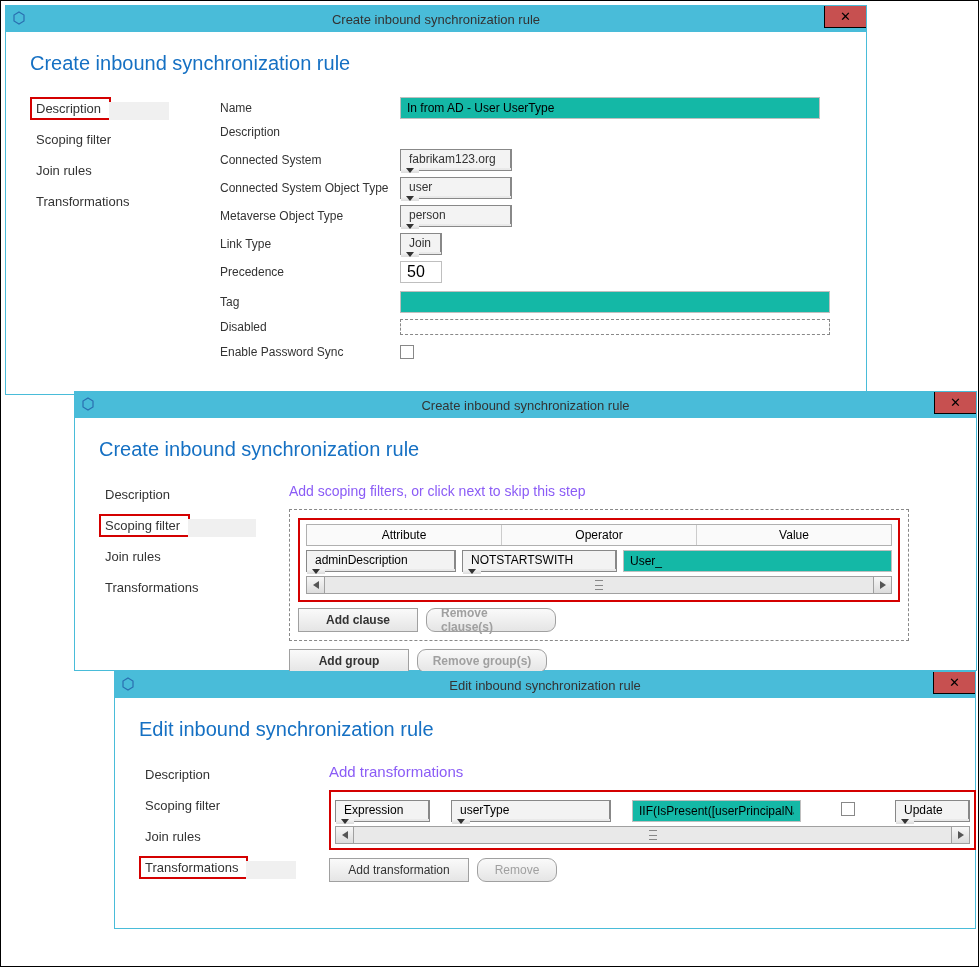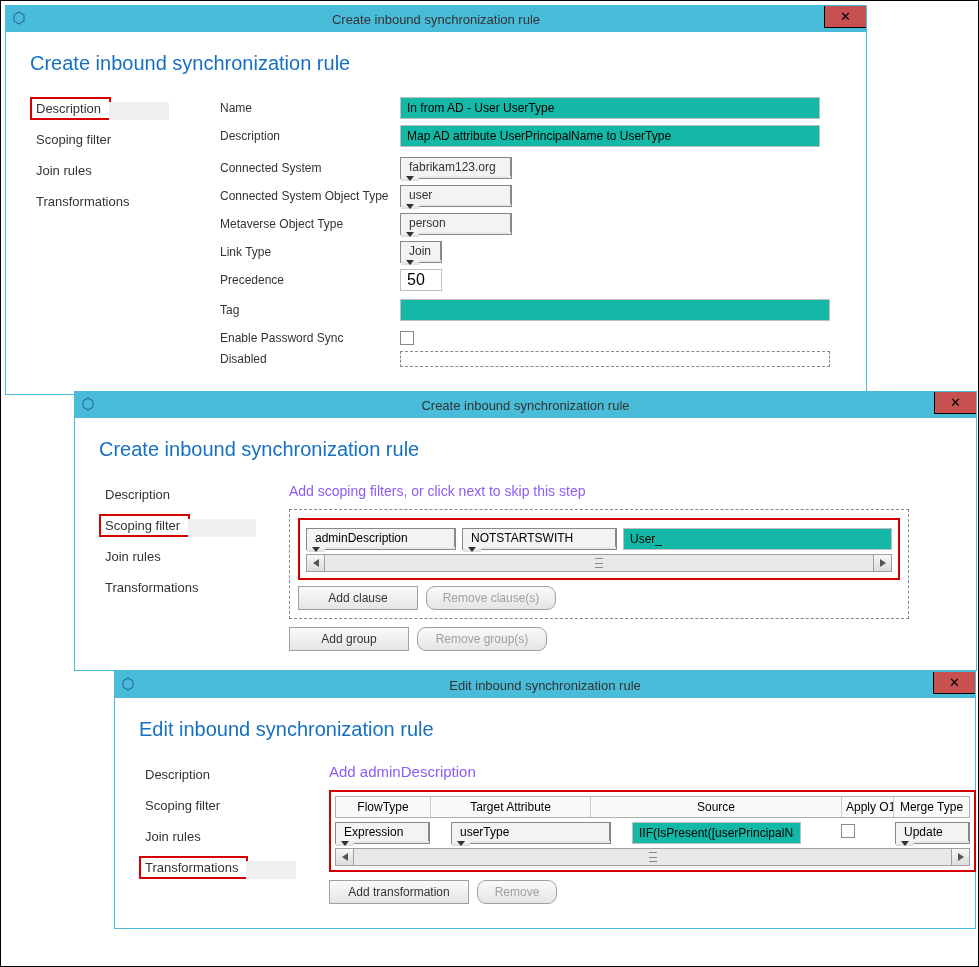--- a/index.html
+++ b/index.html
@@ -38,21 +38,21 @@
   .tbl-head { display:flex; border:1px solid #b0b0b0; background:#fafafa; font-size:12px; }
   .tbl-head > div { border-right:1px solid #ccc; padding:3px 6px; text-align:center; }
   .tbl-head > div:last-child { border-right:none; }
   .tbl-row { display:flex; margin-top:4px; gap:6px; align-items:center;}
   .scrollbar-h { border:1px solid #a0a0a0; height:18px; display:flex; margin-top:4px; background:#e9e9e9;}
   .scrollbar-h .arrow { width:18px; display:flex; align-items:center; justify-content:center; background:linear-gradient(#f7f7f7,#dcdcdc); border-right:1px solid #a0a0a0;}
   .scrollbar-h .arrow.right { border-right:none; border-left:1px solid #a0a0a0;}
   .scrollbar-h .track { flex:1; display:flex; align-items:center; justify-content:center;}
   .scrollbar-h .track .grip { width:8px; height:10px; display:flex; flex-direction:column; justify-content:space-between;}
   .scrollbar-h .track .grip span{height:1px;background:#888;}
-  .clause-btns, .group-btns { display:flex; gap:8px; margin-top:6px; }
+  .clause-btns, .group-btns { display:flex; gap:8px; margin-top:6px;font-weight:bold; }
   .trans-box { border:2px solid #d40000; padding:4px; }
   .trans-head { display:flex; border:1px solid #b0b0b0; background:#fafafa; font-size:12px; }
   .trans-head > div { border-right:1px solid #ccc; padding:3px 4px; text-align:center; overflow:hidden; white-space:nowrap;}
   .trans-head > div:last-child { border-right:none; }
   .trans-row { display:flex; margin-top:4px; gap:21px; align-items:center; }
   .trans-btns { display:flex; gap:8px; margin-top:8px; }
   .side-row {display:flex;align-items:center;margin-bottom:4px;}
 </style>
 </head>
 <body>
@@ -85,21 +85,20 @@
             <span class="side-item">Transformations</span>
           </div>
       </div>
       <div class="main">
         <div class="form-row">
             <span class="form-label">Name</span>
             <input class="text-input wide" value="In from AD - User UserType" style="">
           </div>
         <div class="form-row">
             <span class="form-label">Description</span>
-            <input class="text-input wide" value="Map AD attribute UserPrincipalName to UserType" style="">
           </div>
         <div class="form-row" style="margin-top:10px">
             <span class="form-label">Connected System</span>
           <span class="sel">
               <span class="sel-text" style="min-width:110px">fabrikam123.org</span>
               <span class="sel-btn">
                 <svg width="8" height="5">
                   <path d="M0 0 L8 0 L4 5 Z" fill="#333"></path>
                 </svg>
               </span>
@@ -139,27 +138,27 @@
             </span>
         </div>
         <div class="form-row">
             <span class="form-label">Precedence</span>
             <input class="num-input" value="50" style="">
           </div>
         <div class="form-row" style="margin-top:8px">
             <span class="form-label">Tag</span>
             <input class="text-input wider" style="">
           </div>
+        <div class="form-row">
+            <span class="form-label">Disabled</span>
+            <span class="dashed-box"></span>
+          </div>
         <div class="form-row" style="margin-top:10px">
             <span class="form-label">Enable Password Sync</span>
             <span class="checkbox"></span>
-          </div>
-        <div class="form-row">
-            <span class="form-label">Disabled</span>
-            <span class="dashed-box"></span>
           </div>
       </div>
     </div>
   </div>
 </div>
 
 <div class="win" style="left:73px; top:390px; width:903px; height:280px;">
   <div class="titlebar">
     <span class="title-icon">
         <svg width="14" height="14">
@@ -184,20 +183,25 @@
             <span class="side-item">Join rules</span>
           </div>
         <div class="side-row">
             <span class="side-item">Transformations</span>
           </div>
       </div>
       <div class="main">
         <div class="instr">Add scoping filters, or click next to skip this step</div>
         <div class="group-box" style="width:620px;">
           <div class="scope-box">
+            <div class="tbl-head">
+              <div style="flex:1">Attribute</div>
+              <div style="flex:1">Operator</div>
+              <div style="flex:1">Value</div>
+            </div>
             <div class="tbl-row">
               <span class="sel" style="flex:0 0 150px">
                   <span class="sel-text" style="flex:1">adminDescription</span>
                   <span class="sel-btn">
                     <svg width="8" height="5">
                       <path d="M0 0 L8 0 L4 5 Z" fill="#333"></path>
                     </svg>
                   </span>
                 </span>
               <span class="sel" style="flex:0 0 155px">
@@ -266,29 +270,22 @@
           </div>
         <div class="side-row">
             <span class="side-item">Join rules</span>
           </div>
         <div class="side-row">
             <span class="side-item active">Transformations</span>
             <span class="side-fill" style="width:50px"></span>
           </div>
       </div>
       <div class="main">
-        <div class="instr" style="font-size:15px">Add adminDescription</div>
+        <div class="instr" style="font-size:15px">Add transformations</div>
         <div class="trans-box">
-          <div class="trans-head">
-            <div style="width:95px">FlowType</div>
-            <div style="width:160px">Target Attribute</div>
-            <div style="flex:1">Source</div>
-            <div style="width:52px">Apply O1</div>
-            <div style="width:75px">Merge Type</div>
-          </div>
           <div class="trans-row">
             <span class="sel" style="width:95px">
                 <span class="sel-text" style="flex:1;min-width:0">Expression</span>
                 <span class="sel-btn">
                   <svg width="8" height="5">
                     <path d="M0 0 L8 0 L4 5 Z" fill="#333"></path>
                   </svg>
                 </span>
               </span>
             <span class="sel" style="width:160px">

